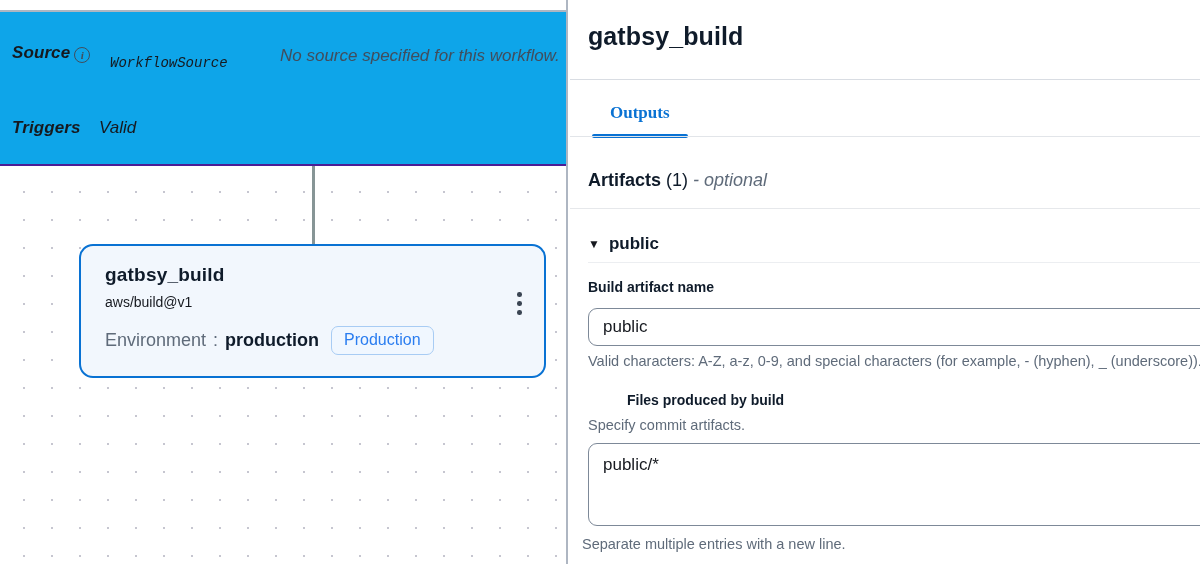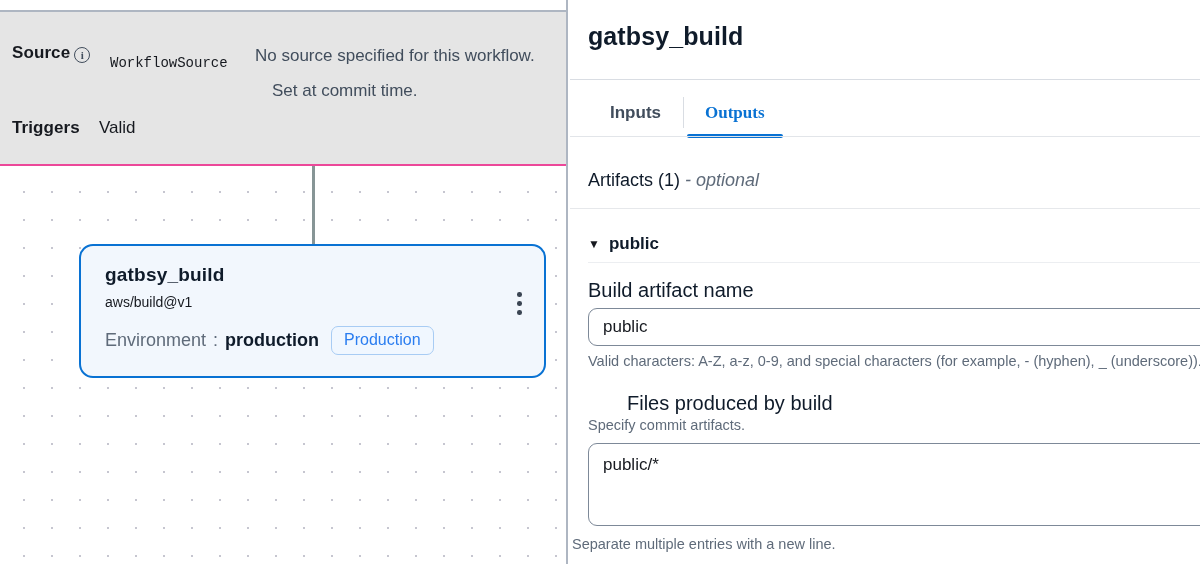--- a/index.html
+++ b/index.html
@@ -18,23 +18,24 @@
     background: #ffffff;
     border-right: 2px solid #aeb6c2;
     overflow: hidden;
   }
   .lp-top-rule {
     position: absolute; left: 0; top: 10px; width: 568px; height: 2px;
     background: #aeb6c2;
   }
   .details-block {
     position: absolute; left: 0; top: 12px; width: 568px; height: 154px;
-    background: #e5e5e5;
-    border-bottom: 2px solid #ec4899;
-    overflow: hidden;
+    background: #0ea5e9;
+    border-bottom: 2px solid #4c1d95;
+    overflow: hidden;
+    font-style: italic;
   }
   .detail-row { position: absolute; display: flex; align-items: flex-start; }
   .detail-label {
     font-size: 17px; font-weight: 700; color: #16191f;
     letter-spacing: .1px; white-space: nowrap;
   }
   .info-icon {
     display: inline-flex; align-items: center; justify-content: center;
     width: 16px; height: 16px; margin-left: 4px; margin-top: 4px;
     border: 1.6px solid #414d5c; border-radius: 50%;
@@ -135,39 +136,39 @@
     background: #0972d3; border-radius: 2px;
   }
   .tabs-rule {
     position: absolute; left: 0; top: 136px; width: 630px; height: 1px; background: #e2e5e9;
   }
 
   .artifacts-head {
     position: absolute; left: 18px; top: 170px;
     display: flex; align-items: baseline; gap: 5px; white-space: nowrap;
   }
-  .art-title { font-size: 18px; font-weight: 400; color: #0f1b2a; }
+  .art-title { font-size: 18px; font-weight: 700; color: #0f1b2a; }
   .art-count { font-size: 18px; color: #0f1b2a; }
   .art-opt { font-size: 18px; font-style: italic; color: #5f6b7a; }
   .art-rule {
     position: absolute; left: 0; top: 208px; width: 630px; height: 1px; background: #e6e8eb;
   }
 
   .expander {
     position: absolute; left: 18px; top: 234px;
     display: flex; align-items: center; gap: 9px; cursor: pointer;
   }
   .caret { font-size: 12px; color: #16191f; line-height: 1; }
   .expander-label { font-size: 17px; font-weight: 700; color: #0f1b2a; }
   .expander-rule {
     position: absolute; left: 18px; top: 262px; width: 612px; height: 1px; background: #eceef1;
   }
 
   .field-label {
-    position: absolute; font-size: 20px; font-weight: 400; color: #0f1b2a;
+    position: absolute; font-size: 14px; font-weight: 700; color: #0f1b2a;
   }
   .field-hint {
     position: absolute; font-size: 14.5px; color: #5f6b7a; white-space: nowrap;
   }
   .text-input {
     position: absolute;
     background: #fff;
     border: 1.6px solid #7d8998;
     border-radius: 9px;
     font-family: "Liberation Sans", sans-serif;
@@ -198,23 +199,22 @@
 
     <div class="details-block">
 
       <div class="detail-row" style="left:12px; top:31px;">
         <span class="detail-label">Source</span>
         <span class="info-icon">i</span>
       </div>
 
       <div class="detail-mono" style="position:absolute; left:110px; top:43px;">WorkflowSource</div>
 
-      <div class="detail-desc" style="position:absolute; left:255px; top:26px;">No source specified for this workflow.</div>
-
-      <div class="detail-desc" style="position:absolute; left:272px; top:61px;">Set at commit time.</div>
+      <div class="detail-desc" style="position:absolute; left:280px; top:26px;">No source specified for this workflow.</div>
+
 
       <div class="detail-row" style="left:12px; top:106px;">
         <span class="detail-label">Triggers</span>
       </div>
       <div class="detail-value" style="position:absolute; left:99px; top:106px;">Valid</div>
     </div>
 
     <div class="canvas">
 
       <div class="connector-v"></div>
@@ -238,23 +238,20 @@
       </div>
     </div>
   </div>
 
   <div class="right-panel">
 
     <div class="rp-title">gatbsy_build</div>
     <div class="rp-title-rule"></div>
 
     <div class="tabs">
-      <div class="tab">
-        <span>Inputs</span>
-      </div>
       <div class="tab active">
         <span>Outputs</span>
       </div>
     </div>
     <div class="tabs-rule"></div>
 
     <div class="artifacts-head">
       <span class="art-title">Artifacts</span>
       <span class="art-count">(1)</span>
       <span class="art-opt">- optional</span>
@@ -272,15 +269,15 @@
     <input class="text-input" style="left: 18px; top: 308px; width: 632px; height: 38px;" value="public">
 
     <div class="field-hint" style="left:18px; top:353px;">Valid characters: A-Z, a-z, 0-9, and special characters (for example, - (hyphen), _ (underscore)).</div>
 
     <div class="field-label" style="left:18px; top:392px;margin-left:39px;">Files produced by build</div>
 
     <div class="field-hint" style="left:18px; top:417px;">Specify commit artifacts.</div>
 
     <textarea class="text-area" style="left: 18px; top: 443px; width: 632px; height: 83px;">public/*</textarea>
 
-    <div class="field-hint" style="left:2px; top:536px;">Separate multiple entries with a new line.</div>
+    <div class="field-hint" style="left:12px; top:536px;">Separate multiple entries with a new line.</div>
   </div>
 </div>
 
 </body></html>

